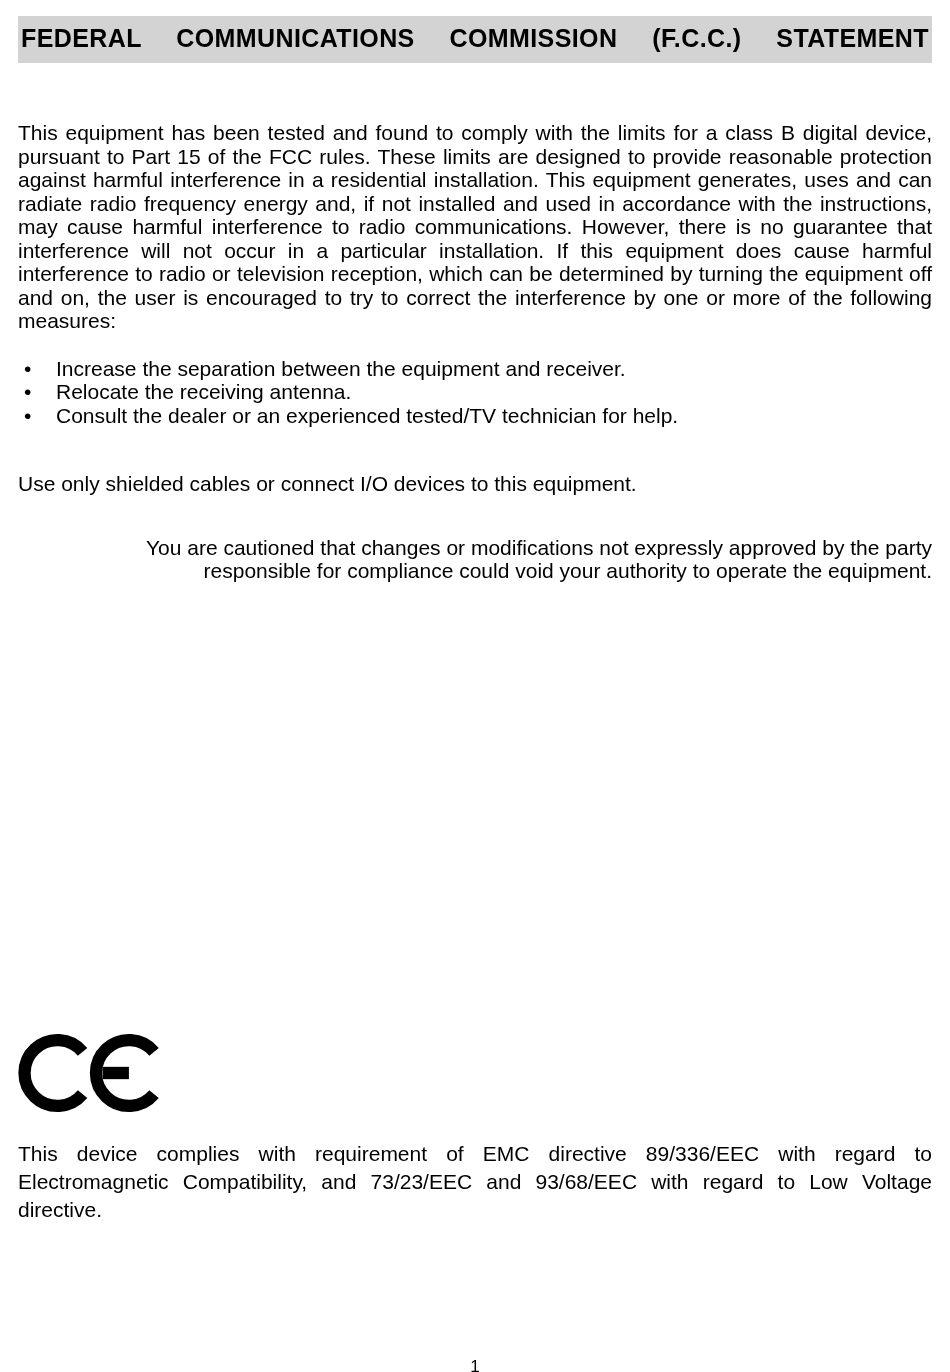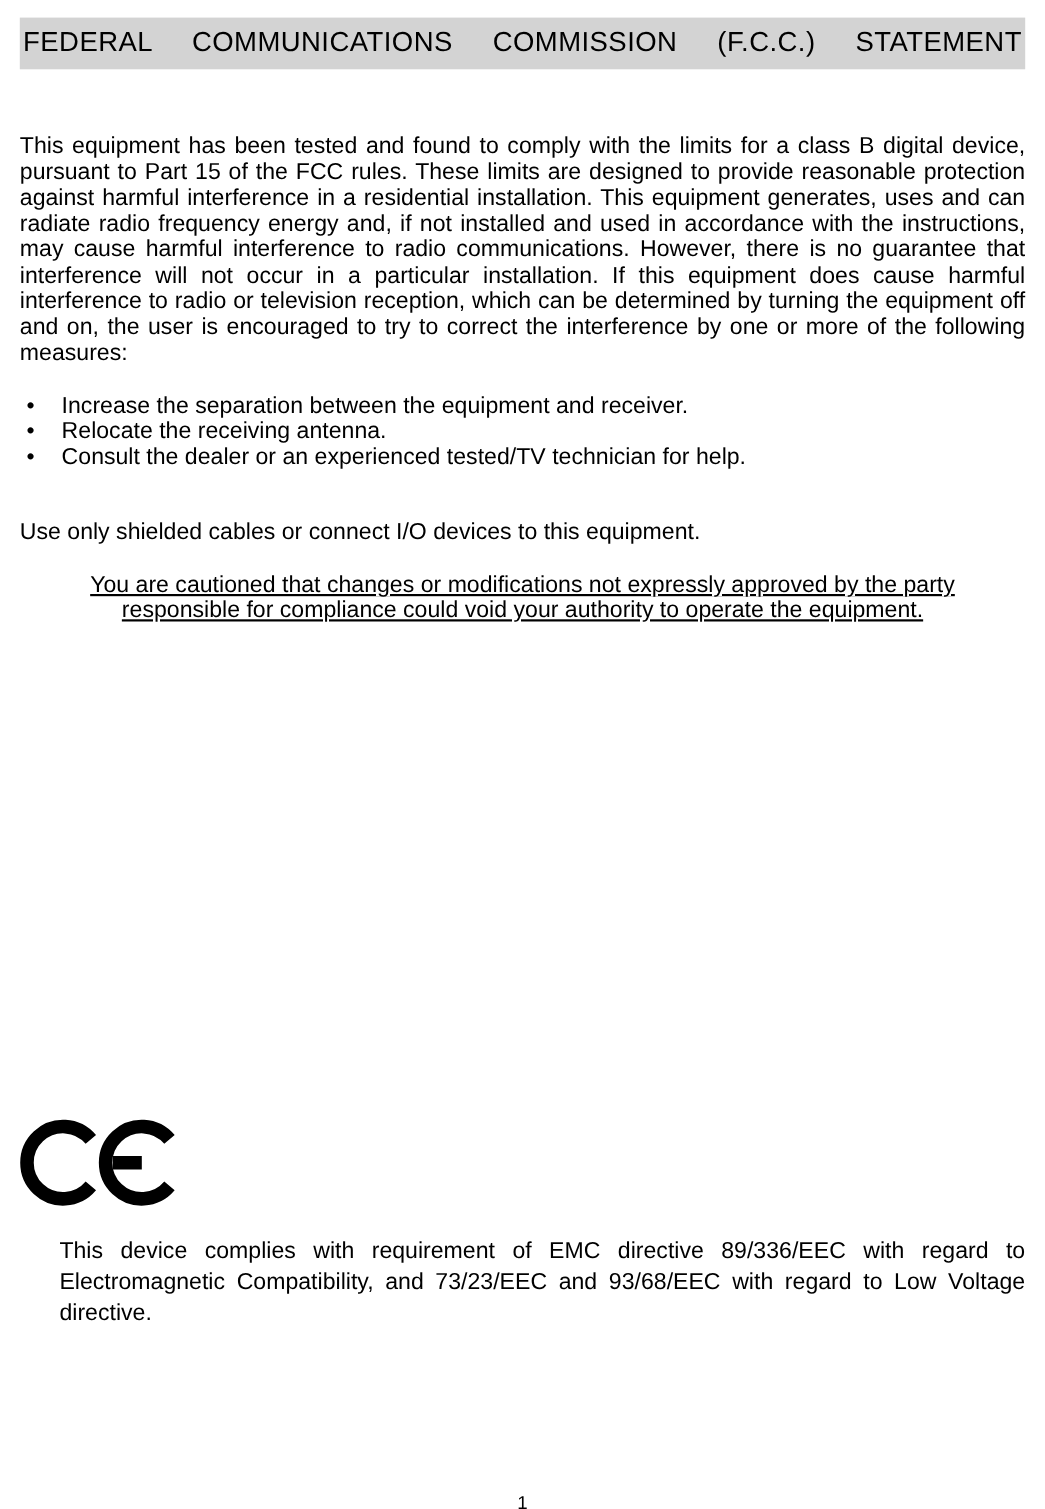--- a/index.html
+++ b/index.html
@@ -12,21 +12,21 @@
     overflow: hidden;
   }
   .page {
     width: 950px;
     height: 1372px;
     padding: 16px 18px 0 18px;
     position: relative;
   }
   .header-bar {
     background: #d3d3d3;
-    font-weight: normal;
+    font-weight: bold;
     font-size: 25px;
     letter-spacing: 0.4px;
     padding: 8px 3px 10px 3px;
     text-align: justify;
     text-align-last: justify;
     white-space: nowrap;
   }
   .body-text {
     font-size: 21px;
     line-height: 23.5px;
@@ -43,34 +43,32 @@
     text-align: justify;
   }
   ul.measures li::before {
     content: "\2022";
     position: absolute;
     left: 6px;
     top: 0;
   }
   .io-note { margin-top: 45px; text-align: left; }
   .caution {
-    margin-top: 24px;
+    margin-top: 40px;
     white-space: pre-line;
-    text-align: center;
-    text-decoration: underline;
+    text-align: right;
   }
   .ce-logo {
     margin-top: 448px;
     height: 84px;
     display: block;
   }
   .emc {
     margin-top: 25px;
     line-height: 28px;
-    margin-left: 36px;
   }
   .page-num {
     position: absolute;
     left: 0;
     right: 0;
     top: 1357px;
     text-align: center;
     font-size: 17px;
   }
 </style>

